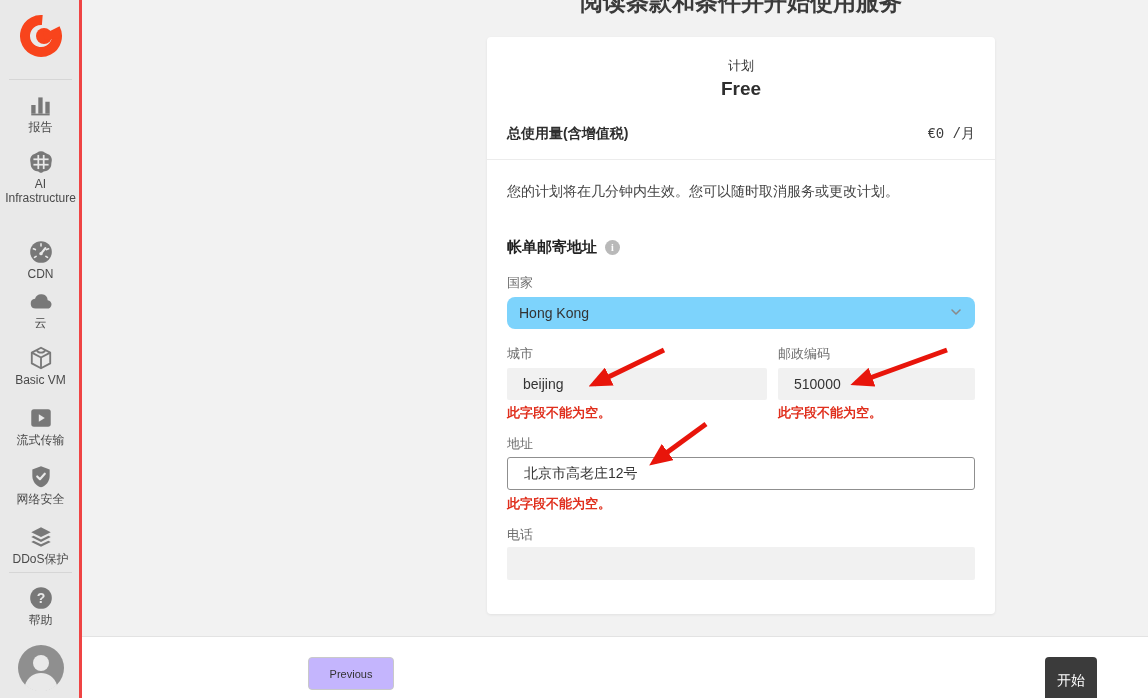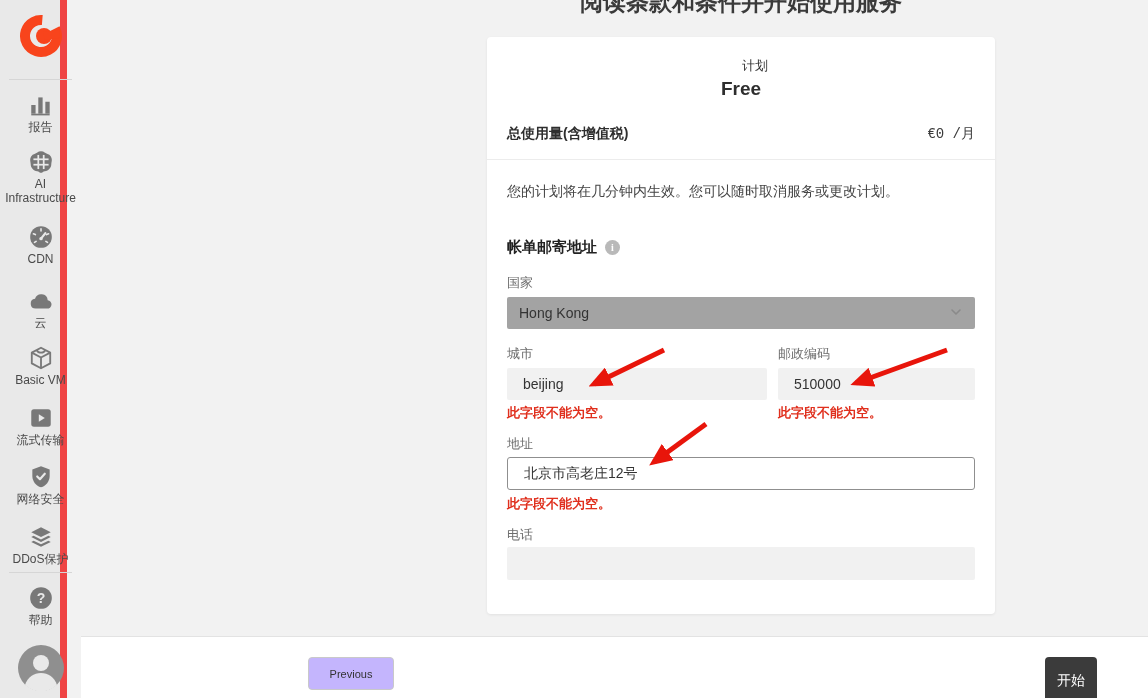--- a/index.html
+++ b/index.html
@@ -1,51 +1,51 @@
 <!DOCTYPE html>
 <html><head>
 <meta charset="utf-8">
 <style>
   * { margin:0; padding:0; box-sizing:border-box; }
   html,body { width:1148px; height:698px; }
   body { font-family:"Liberation Sans", sans-serif; background:#f2f2f2; overflow:hidden; }
   .app { position:relative; width:1148px; height:698px; background:#f2f2f2; overflow:hidden; }
 
   
-  .sidebar { position:absolute; left:0; top:0; width:67px; height:698px; background:#e9e9e9; border-right:7px solid #ef4444; z-index:5; }
+  .sidebar { position:absolute; left:0; top:0; width:82px; height:698px; background:#e9e9e9; border-right:3px solid #ef4444; z-index:5; }
   .logo { position:absolute; left:0; top:14px; width:81px; text-align:center; cursor:pointer; }
   .side-divider { position:absolute; left:9px; width:63px; height:1px; background:#d6d6d6; }
   .nav-item { position:absolute; left:0; width:81px; text-align:center; color:#4f4f4f; cursor:pointer; }
   .nav-item .nav-icon { display:block; margin:0 auto 2px auto; width:26px; height:26px; }
   .nav-item .nav-label { display:block; font-size:12px; line-height:14px; color:#4a4a4a; max-width:81px; overflow:hidden; }
   .avatar-wrap { position:absolute; left:0; top:644px; width:81px; text-align:center; cursor:pointer; }
 
   
   .page-title { position:absolute; left:487px; top:-13px; width:508px; text-align:center;
     font-size:23px; font-weight:bold; color:#3a3a3a; white-space:nowrap; z-index:2; }
 
   
   .card { position:absolute; left:487px; top:37px; width:508px; height:577px; background:#fff;
     border-radius:4px; box-shadow:0 1px 3px rgba(0,0,0,0.07); z-index:1; }
-  .plan-label { position:absolute; top:20px; left:14px; width:100%; text-align:center; font-size:13px; color:#333; }
+  .plan-label { position:absolute; top:20px; left:0; width:100%; text-align:center; font-size:13px; color:#333; }
   .plan-name  { position:absolute; top:41px; left:0; width:100%; text-align:center; font-size:19px; font-weight:bold; color:#2e2e2e; }
   .usage-label { position:absolute; left:20px; top:88px; font-size:14px; font-weight:bold; color:#2e2e2e; }
   .usage-value { position:absolute; right:20px; top:88px; font-size:14px; color:#3a3a3a;font-family:Liberation Mono, monospace; }
   .card-divider { position:absolute; left:0; top:122px; width:100%; height:1px; background:#ececec; }
   .plan-note { position:absolute; left:20px; top:146px; width:468px; font-size:14px; color:#444; }
   .billing-heading-row { position:absolute; left:20px; top:201px; display:flex; align-items:center; gap:8px; }
   .billing-heading { font-size:15px; font-weight:bold; color:#222; }
   .info-icon { width:15px; height:15px; border-radius:50%; background:#b9b9b9; color:#fff; font-size:10px;
     font-weight:bold; display:inline-flex; align-items:center; justify-content:center; font-family:"Liberation Serif", serif; cursor:pointer; }
 
   .field-label { position:absolute; font-size:13px; color:#6c6c6c; }
   .text-input { position:absolute; height:32px; background:#f1f1f1; border:none; border-radius:2px;
     font-size:14px; color:#333; padding:0 16px; font-family:"Liberation Sans", sans-serif; outline:none; }
-  .select-box { position:absolute; left:20px; top:260px; width:468px; height:32px; background:#a3a3a3;
-    border-radius:2px; display:flex; align-items:center; padding:0 12px; font-size:14px; color:#333; cursor:pointer; }
+  .select-box { position:absolute; left:20px; top:260px; width:468px; height:32px; background:#7dd3fc;
+    border-radius:8px; display:flex; align-items:center; padding:0 12px; font-size:14px; color:#333; cursor:pointer; }
   .select-box .chevron { margin-left:auto; color:#8a8a8a; }
   .error-text { position:absolute; font-size:13px; font-weight:bold; color:#e0301e; }
   .input-focused { background:#fff; border:1px solid #8f8f8f; border-radius:3px; }
 
   
   .footer { position:absolute; left:81px; right:0; bottom:0; height:62px; background:#fff; border-top:1px solid #e3e3e3; z-index:3; }
   .btn-previous { position:absolute; left:227px; top:20px; width:86px; height:33px; background:#c4b5fd;
     border:1px solid #c9c9c9; border-radius:4px; font-size:11px; color:#333; cursor:pointer; font-family:"Liberation Sans", sans-serif; }
   .btn-start { position:absolute; right:51px; top:20px; width:52px; height:48px; background:#3b3b3b;
     border:none; border-radius:4px; font-size:14px; color:#fff; cursor:pointer; font-family:"Liberation Sans", sans-serif; }
@@ -86,21 +86,21 @@
         <g stroke="#e9e9e9" stroke-width="1.6">
           <line x1="9.5" y1="5.5" x2="9.5" y2="18.5"></line>
             <line x1="14.5" y1="5.5" x2="14.5" y2="18.5"></line>
           <line x1="5" y1="9.5" x2="19" y2="9.5"></line>
             <line x1="5" y1="14.5" x2="19" y2="14.5"></line>
         </g>
       </svg>
       <span class="nav-label">AI Infrastructure</span>
     </div>
 
-    <div class="nav-item" style="top:224px">
+    <div class="nav-item" style="top:239px">
       <svg class="nav-icon" viewBox="0 0 24 24">
         <circle cx="12" cy="12" r="10" fill="#787878"></circle>
         <g stroke="#e9e9e9" stroke-width="1.5" stroke-linecap="round">
           <line x1="12" y1="4.5" x2="12" y2="6.5"></line>
             <line x1="5" y1="9" x2="6.8" y2="9.8"></line>
           <line x1="19" y1="9" x2="17.2" y2="9.8"></line>
             <line x1="6" y1="17" x2="7.5" y2="16"></line>
           <line x1="18" y1="17" x2="16.5" y2="16"></line>
         </g>
         <line x1="12" y1="13.5" x2="16" y2="8.5" stroke="#e9e9e9" stroke-width="2" stroke-linecap="round"></line>

